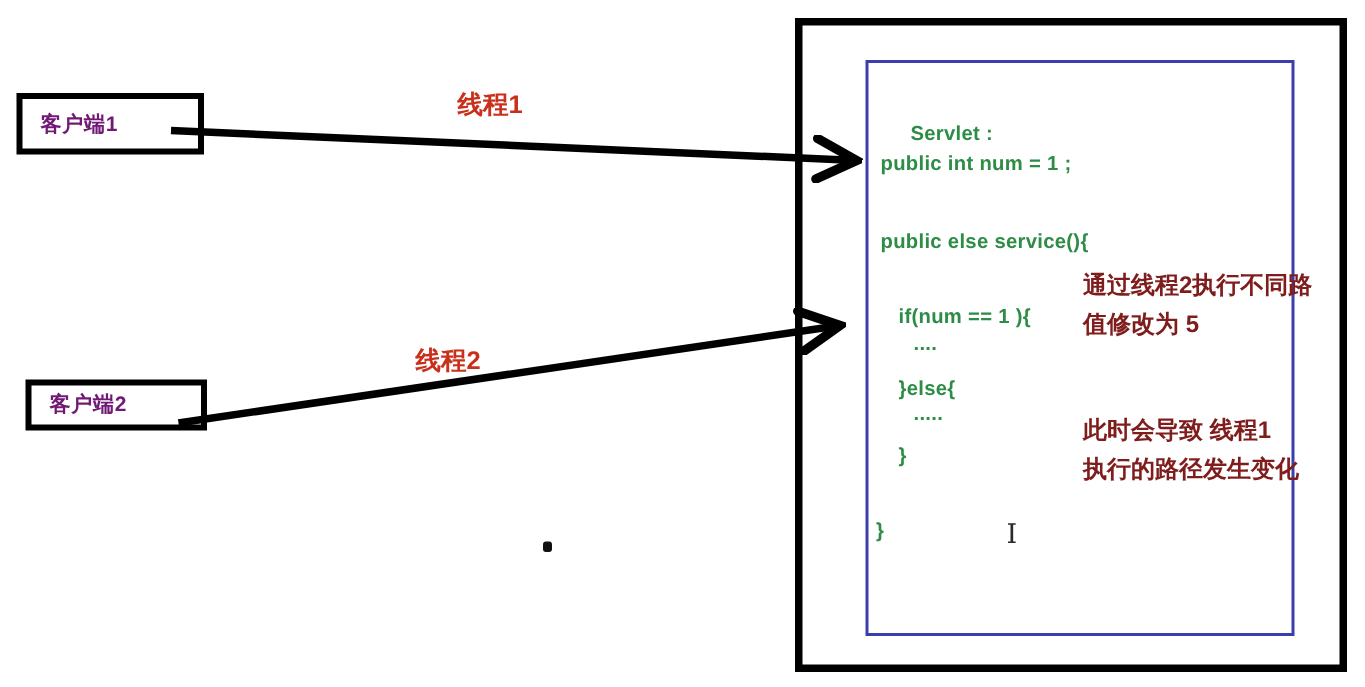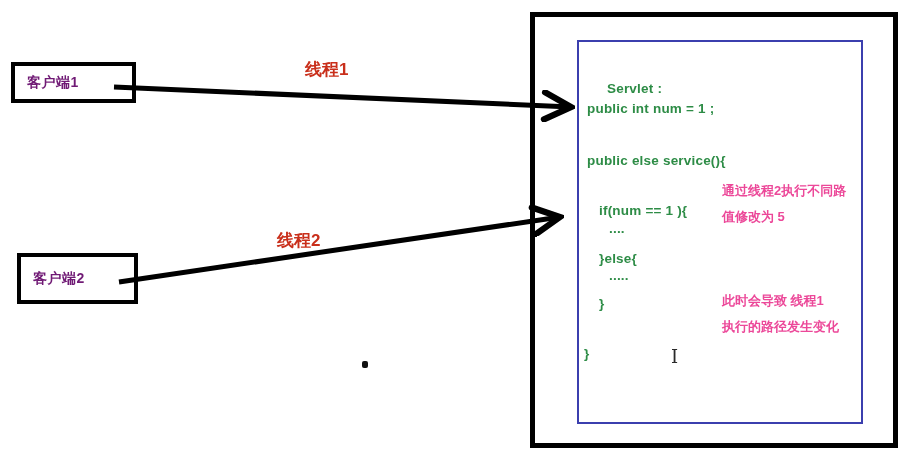--- a/index.html
+++ b/index.html
@@ -16,21 +16,21 @@
     border:4px solid #000;
     background:#fff;
     display:flex;align-items:center;
     box-sizing:border-box;
   }
   .client-box .label{
     font-weight:bold;font-size:14px;color:#701a75;
     padding-left:12px;letter-spacing:0.5px;white-space:nowrap;
   }
   #client1{left:11px;top:62px;width:125px;height:41px;}
-  #client2{left:17px;top:253px;width:121px;height:51px;}
+  #client2{left:17px;top:253px;width:121px;height:34px;}
 
   
   .outer-box{
     position:absolute;left:530px;top:12px;width:368px;height:436px;
     border:5px solid #000;box-sizing:border-box;background:#fff;
   }
   
   .servlet-panel{
     position:absolute;left:577px;top:40px;width:286px;height:384px;
     border:2px solid #3b3fae;box-sizing:border-box;background:#fff;
@@ -38,21 +38,21 @@
 
   
   .code-line{
     position:absolute;
     color:#2d8c46;font-weight:bold;font-size:13.5px;line-height:16px;
     white-space:pre;letter-spacing:0.2px;
   }
   
   .annotation{
     position:absolute;
-    color:#ec4899;font-weight:bold;font-size:13px;line-height:26px;
+    color:#7f1d1d;font-weight:bold;font-size:16px;line-height:26px;
     white-space:nowrap;
   }
   
   .thread-label{
     position:absolute;
     color:#c92f1b;font-weight:bold;font-size:17px;white-space:nowrap;
   }
   
   .arrows{position:absolute;left:0;top:0;pointer-events:none;}
 
@@ -93,21 +93,21 @@
   <div class="code-line" style="left:599px;top:251px;">}else{</div>
   <div class="code-line" style="left:609px;top:268px;">.....</div>
   <div class="code-line" style="left:599px;top:296px;">}</div>
   <div class="code-line" style="left:584px;top:346px;">}</div>
 
   <div class="annotation" style="left:722px;top:178px;">
     <div>通过线程2执行不同路</div>
     <div>值修改为 5</div>
   </div>
 
-  <div class="annotation" style="left:722px;top:288px;">
+  <div class="annotation" style="left:722px;top:275px;">
     <div>此时会导致 线程1</div>
     <div>执行的路径发生变化</div>
   </div>
 
   <div class="thread-label" style="left:305px;top:58px;">线程1</div>
   <div class="thread-label" style="left:277px;top:229px;">线程2</div>
 
   <svg class="arrows" width="910" height="458" viewBox="0 0 910 458">
     <defs>
       <marker id="arrowhead" markerUnits="strokeWidth" markerWidth="7" markerHeight="6.4" refX="6.2" refY="3.2" orient="auto">

